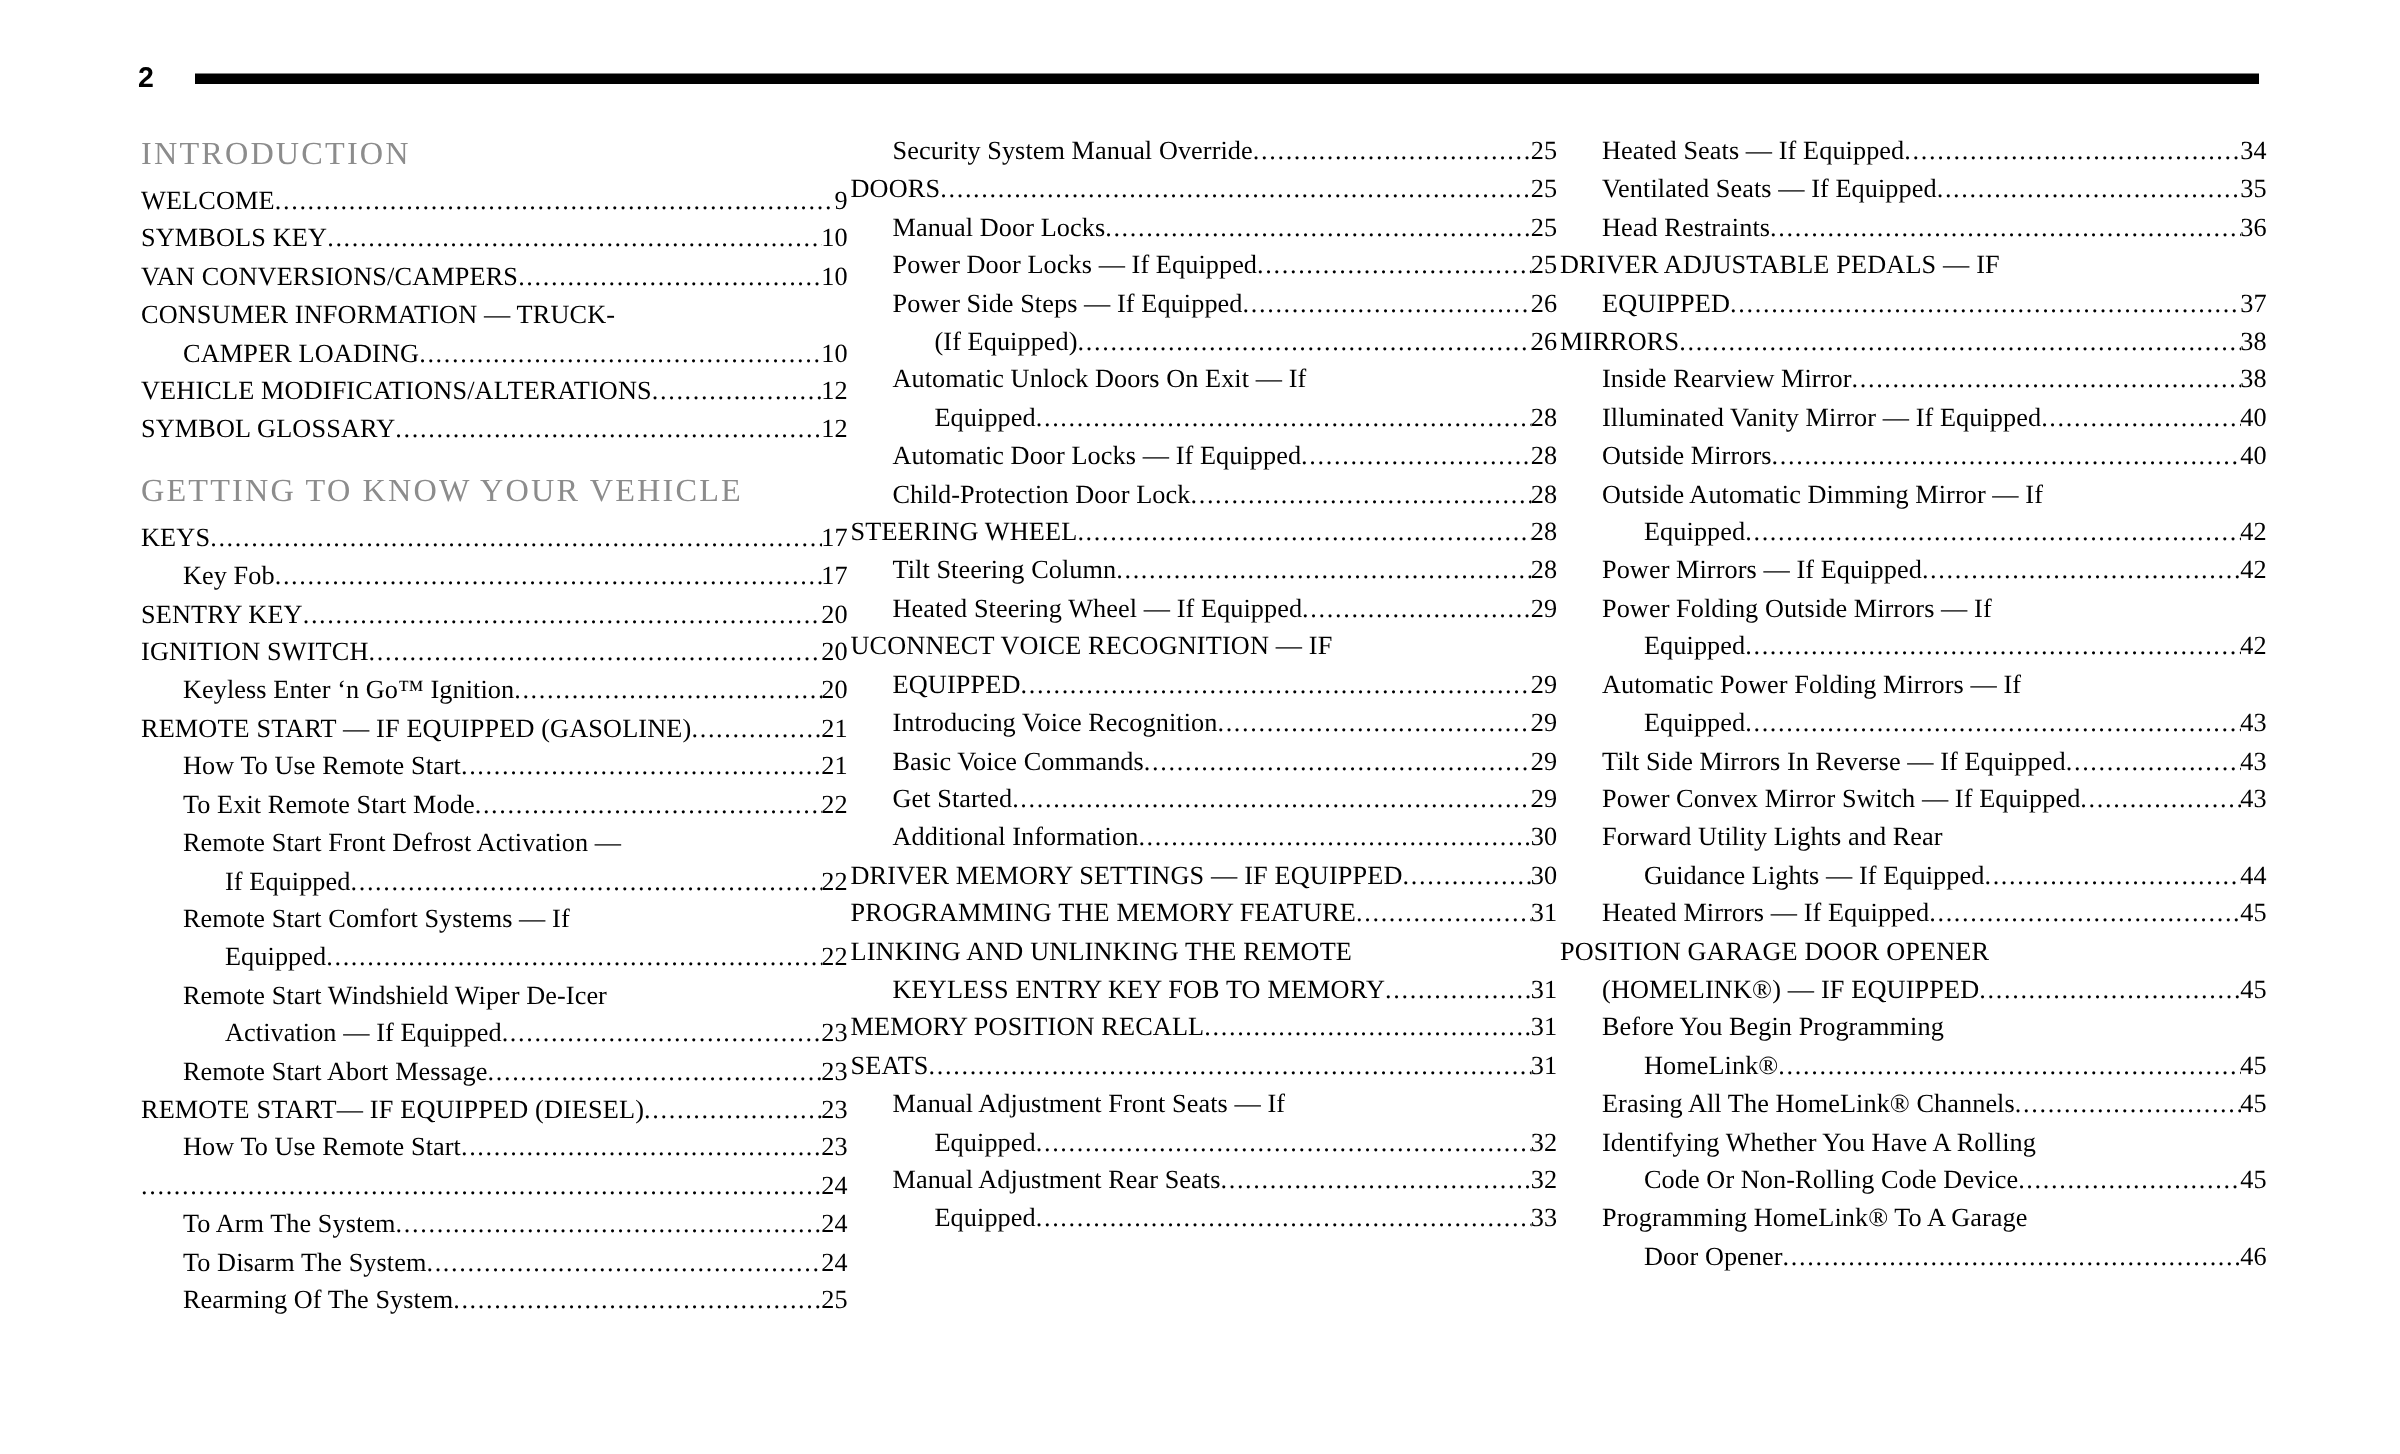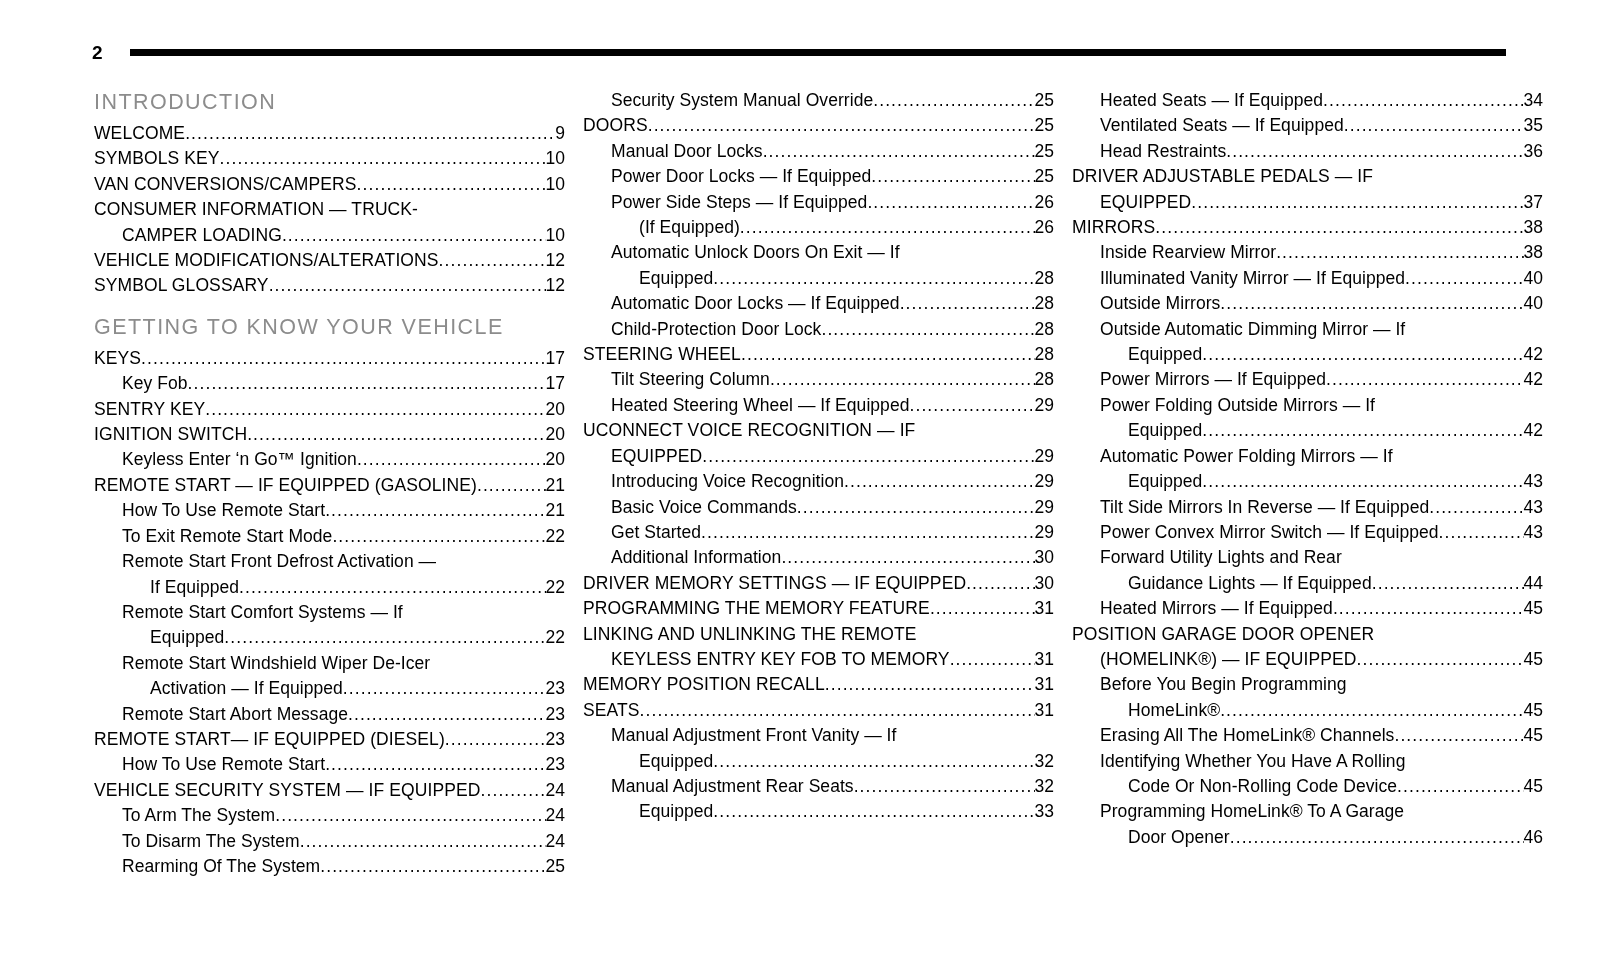--- a/index.html
+++ b/index.html
@@ -43,21 +43,22 @@
     height: 7px;
     background: #000000;
   }
   
   .columns {
     position: absolute;
     left: 92px;
     top: 88px;
     width: 1420px;
     display: flex;
-    gap: 16px;
+    gap: 0px;
+    font-family: Liberation Serif, serif;
   }
   .col {
     width: 473px;
     flex: 0 0 473px;
   }
   
   .section-heading {
     color: #8c8c8c;
     font-size: 21.5px;
     letter-spacing: 1.45px;
@@ -223,21 +224,20 @@
           <span class="label">REMOTE START— IF EQUIPPED (DIESEL)</span>
           <span class="leader">........................................................................................................................................................................................................</span>
           <span class="pg">23</span>
         </div>
         <div class="toc-line lvl1 mixed">
           <span class="label">How To Use Remote Start</span>
           <span class="leader">........................................................................................................................................................................................................</span>
           <span class="pg">23</span>
         </div>
         <div class="toc-line lvl0 upper">
-          <span class="label">VEHICLE SECURITY SYSTEM — IF EQUIPPED</span>
           <span class="leader">........................................................................................................................................................................................................</span>
           <span class="pg">24</span>
         </div>
         <div class="toc-line lvl1 mixed">
           <span class="label">To Arm The System</span>
           <span class="leader">........................................................................................................................................................................................................</span>
           <span class="pg">24</span>
         </div>
         <div class="toc-line lvl1 mixed">
           <span class="label">To Disarm The System</span>
@@ -364,21 +364,21 @@
           <span class="label">MEMORY POSITION RECALL</span>
           <span class="leader">........................................................................................................................................................................................................</span>
           <span class="pg">31</span>
         </div>
         <div class="toc-line lvl0 upper">
           <span class="label">SEATS </span>
           <span class="leader">........................................................................................................................................................................................................</span>
           <span class="pg">31</span>
         </div>
         <div class="toc-line lvl1 mixed cont">
-          <span class="label">Manual Adjustment Front Vanity — If</span>
+          <span class="label">Manual Adjustment Front Seats — If</span>
         </div>
         <div class="toc-line lvl2 mixed">
           <span class="label">Equipped</span>
           <span class="leader">........................................................................................................................................................................................................</span>
           <span class="pg">32</span>
         </div>
         <div class="toc-line lvl1 mixed">
           <span class="label">Manual Adjustment Rear Seats</span>
           <span class="leader">........................................................................................................................................................................................................</span>
           <span class="pg">32</span>

